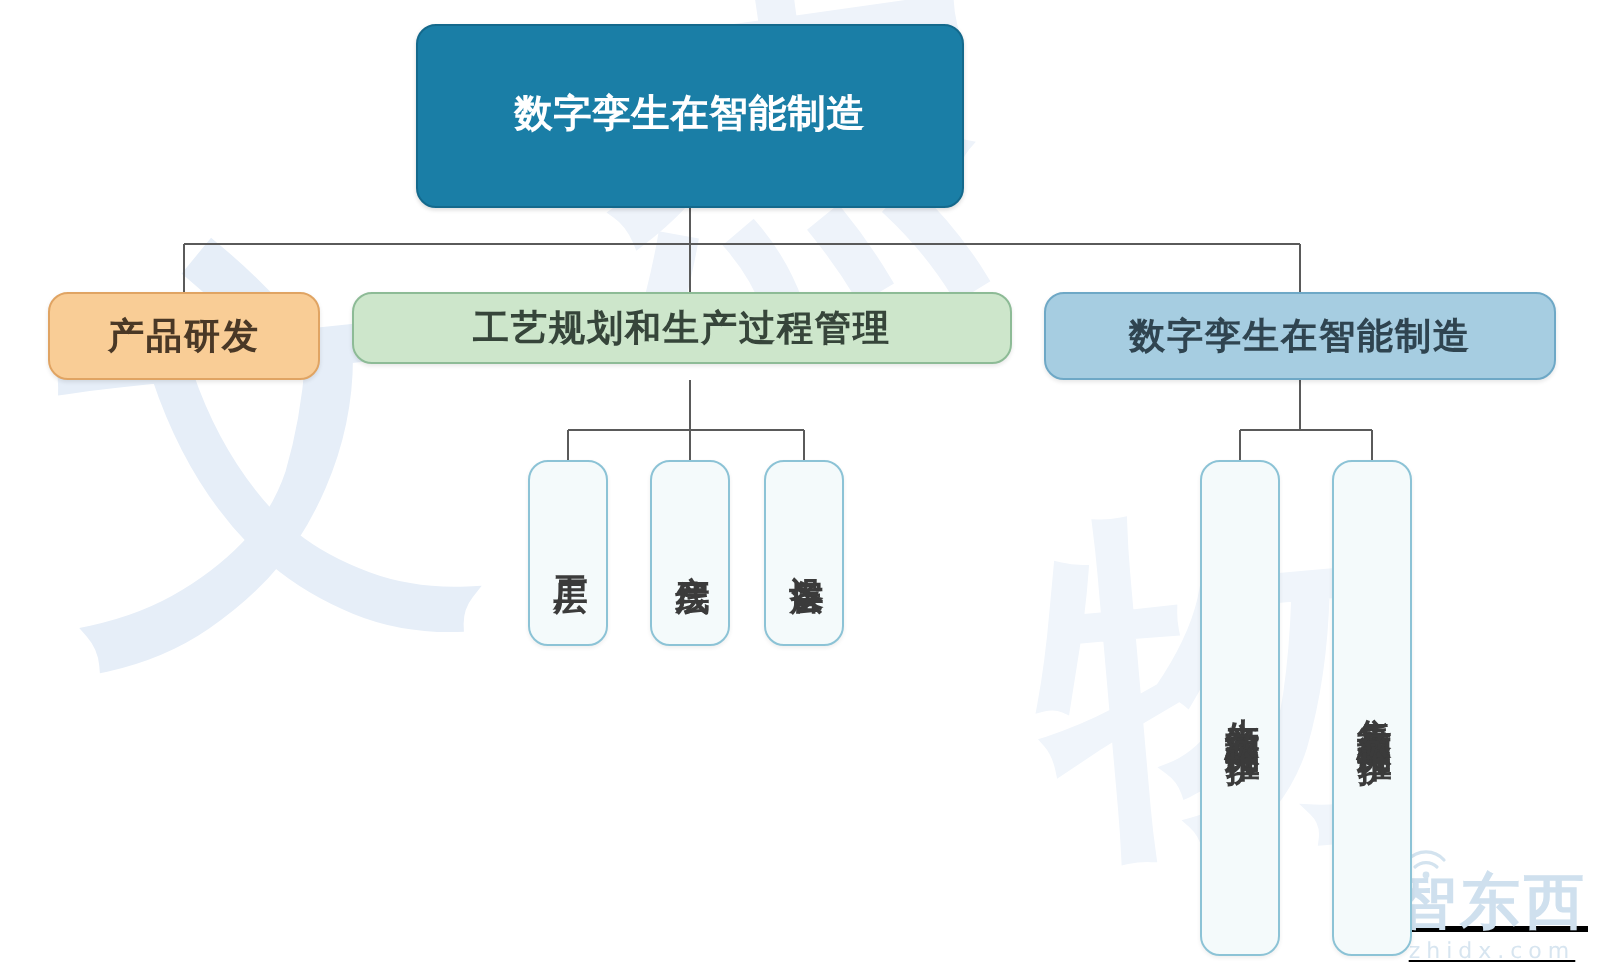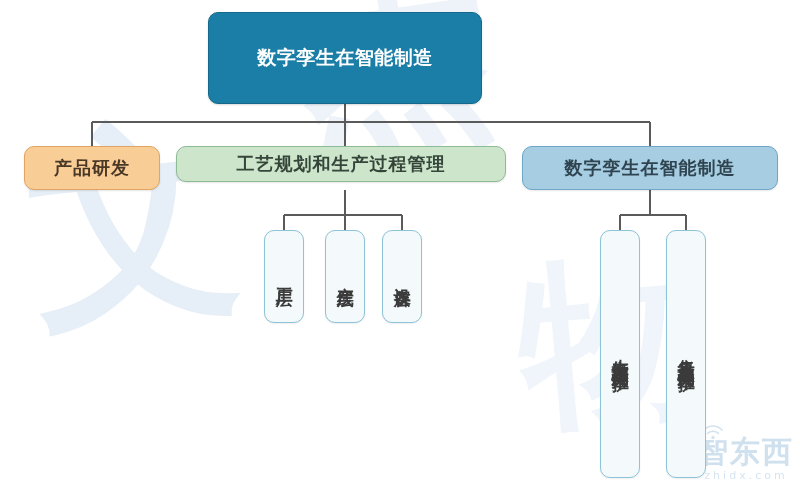--- a/index.html
+++ b/index.html
@@ -39,20 +39,21 @@
   .wm-a { left: 30px;  top: 120px; font-size: 210px; transform: rotate(-6deg); color:#e6eef8; }
   .wm-b { left: 300px; top: -30px;  font-size: 190px; transform: rotate(-8deg); color:#eef3fa; }
   .wm-c { left: 520px; top: 250px;  font-size: 180px; transform: rotate(-5deg); color:#f0f5fb; }
 
   .wm-logo {
     position: absolute;
     right: 6px;
     bottom: 8px;
     text-align: center;
     user-select: none;
+    text-decoration: underline;
   }
   .wm-logo .logo-text {
     font-size: 30px;
     font-weight: 700;
     letter-spacing: 2px;
     color: #cfe0ee;
     line-height: 1;
   }
   .wm-logo .logo-url {
     font-size: 11px;

